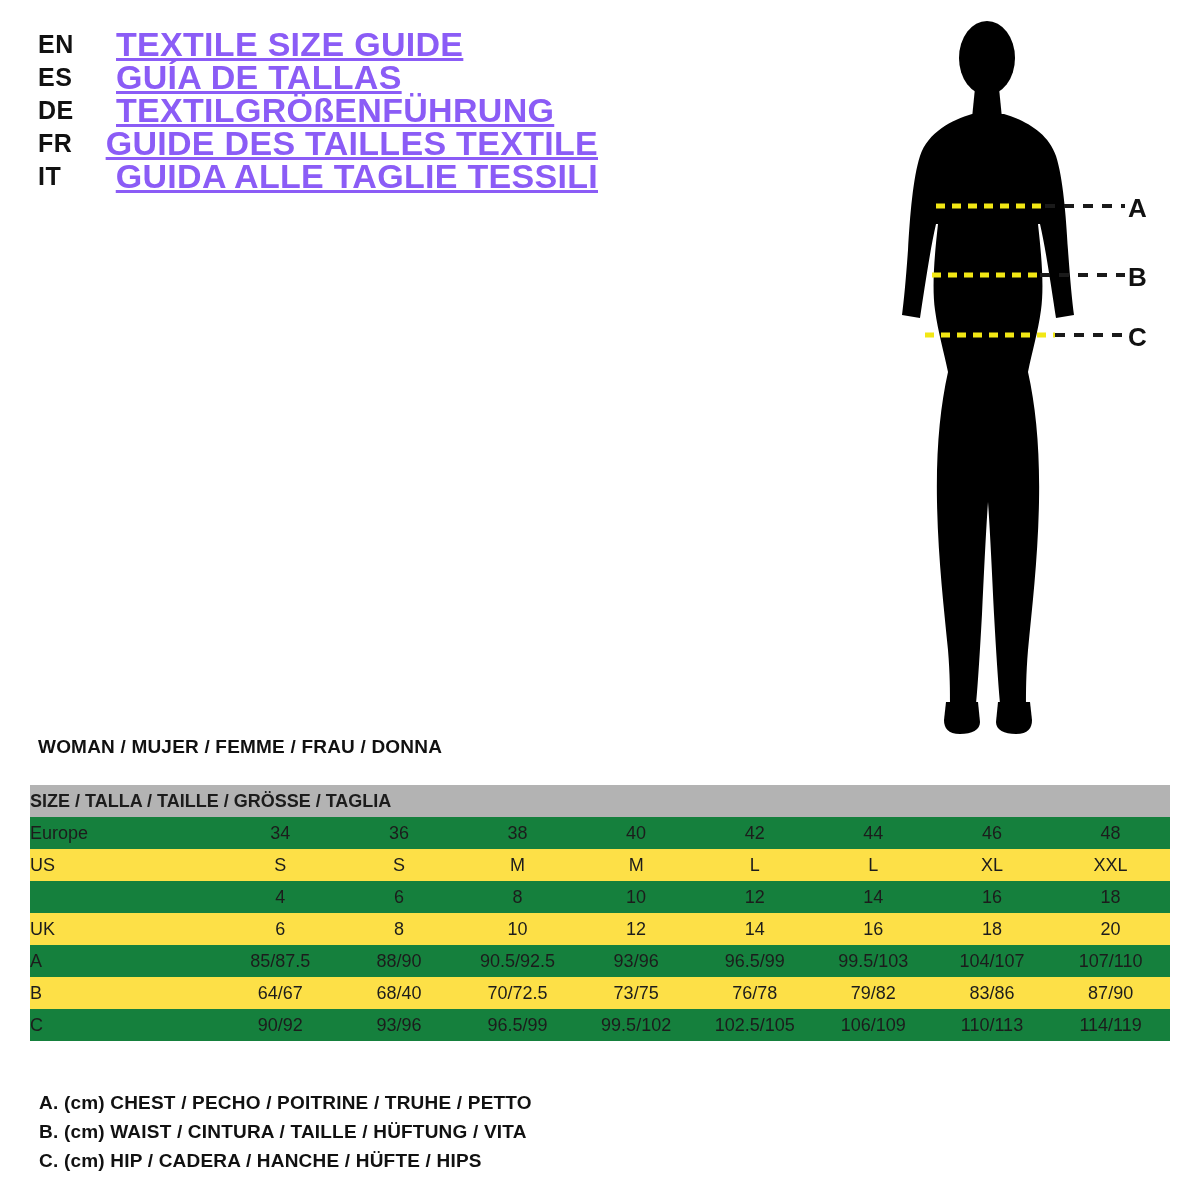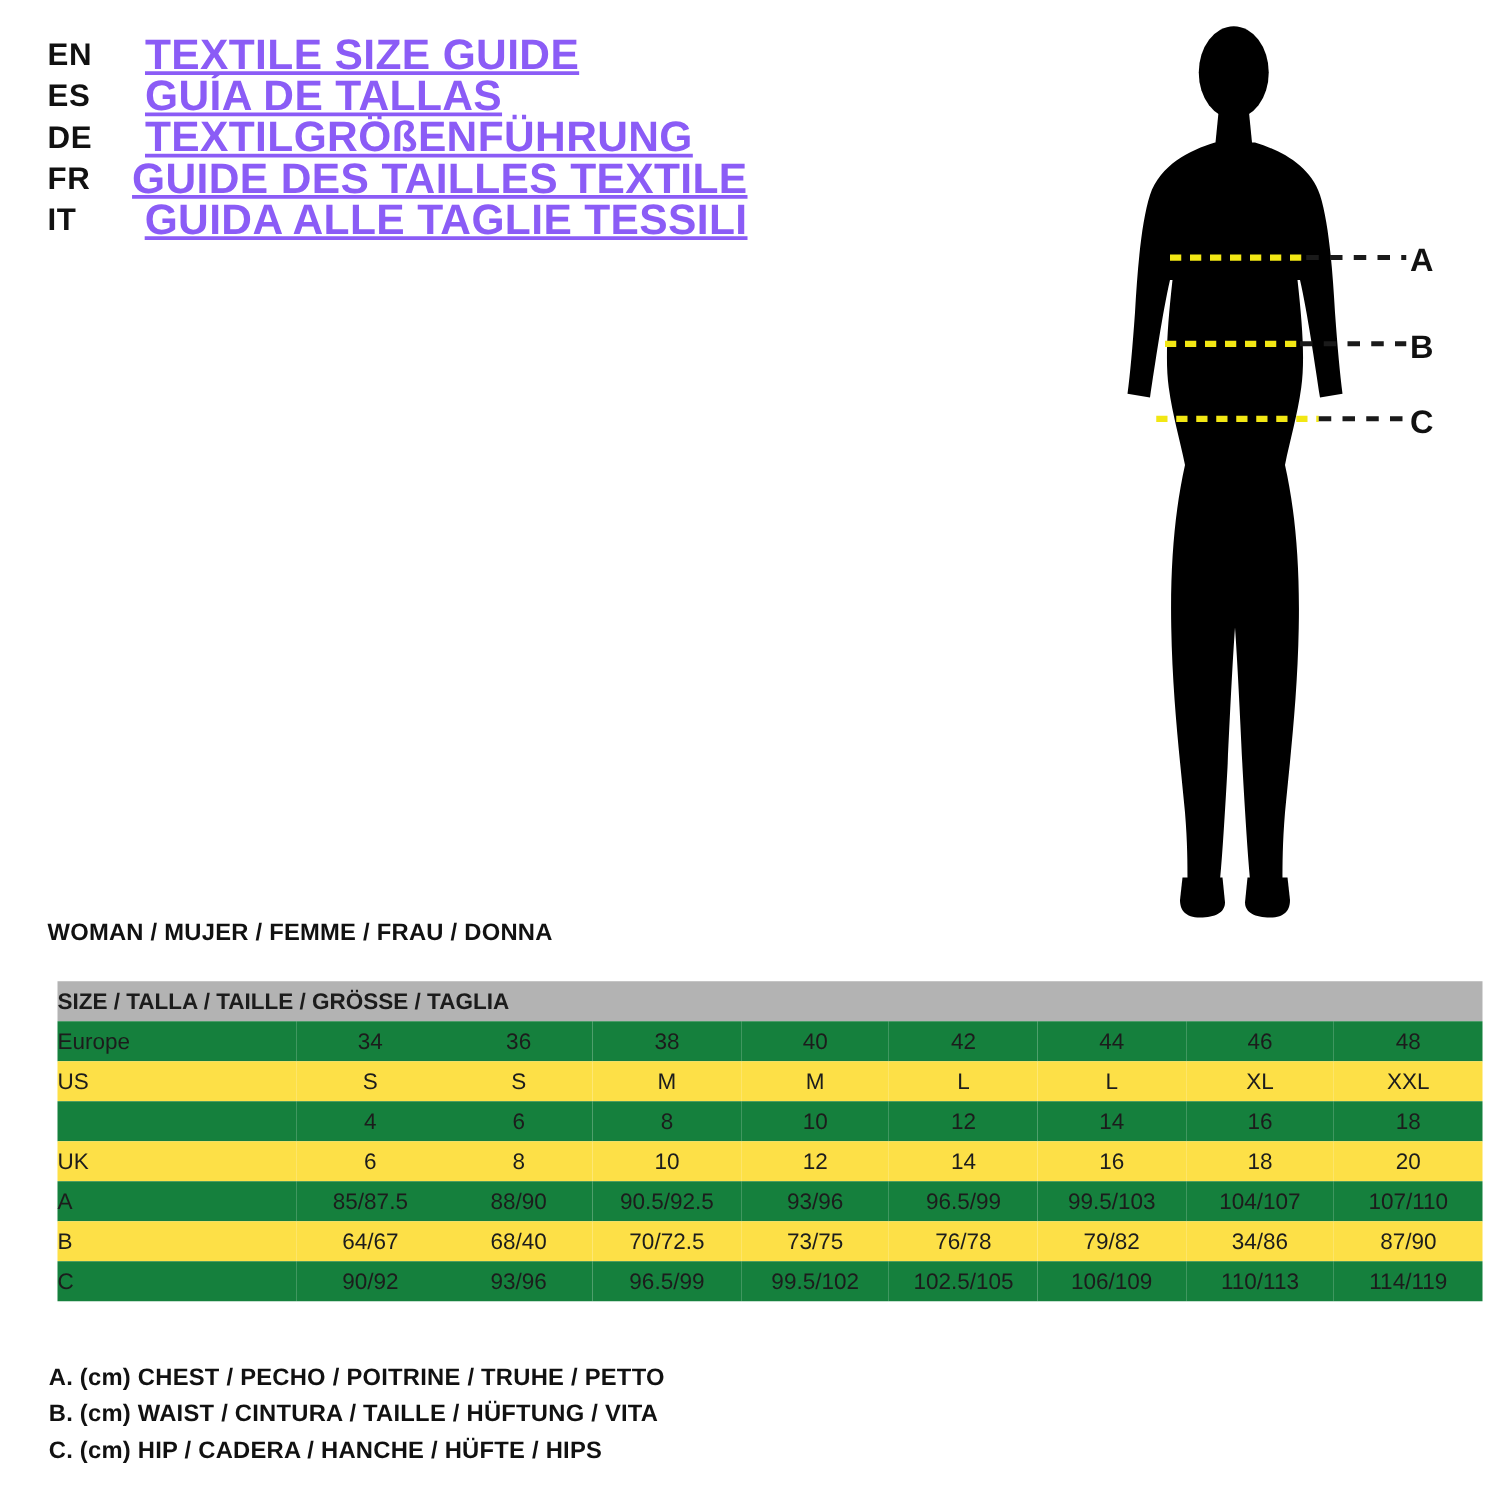--- a/index.html
+++ b/index.html
@@ -74,21 +74,20 @@
   }
 
   
   #size-table {
     position: absolute;
     left: 30px;
     top: 785px;
     width: 1140px;
     border-collapse: collapse;
     font-size: 18px;
-    margin-left: 16px;
   }
   #size-table td {
     padding: 0;
     height: 32px;
     vertical-align: middle;
     color: #1c1c1c;
   }
   .hdr-row td {
     background: #b3b3b3;
     font-weight: bold;
@@ -274,21 +273,21 @@
     </tr>
 
     <tr class="row-dark">
       <td class="cell-label">B</td>
       <td class="cell-val">64/67</td>
       <td class="cell-val">68/40</td>
       <td class="cell-val">70/72.5</td>
       <td class="cell-val">73/75</td>
       <td class="cell-val">76/78</td>
       <td class="cell-val">79/82</td>
-      <td class="cell-val">34/86</td>
+      <td class="cell-val">83/86</td>
       <td class="cell-val">87/90</td>
     </tr>
 
     <tr class="row-light">
       <td class="cell-label">C</td>
       <td class="cell-val">90/92</td>
       <td class="cell-val">93/96</td>
       <td class="cell-val">96.5/99</td>
       <td class="cell-val">99.5/102</td>
       <td class="cell-val">102.5/105</td>

